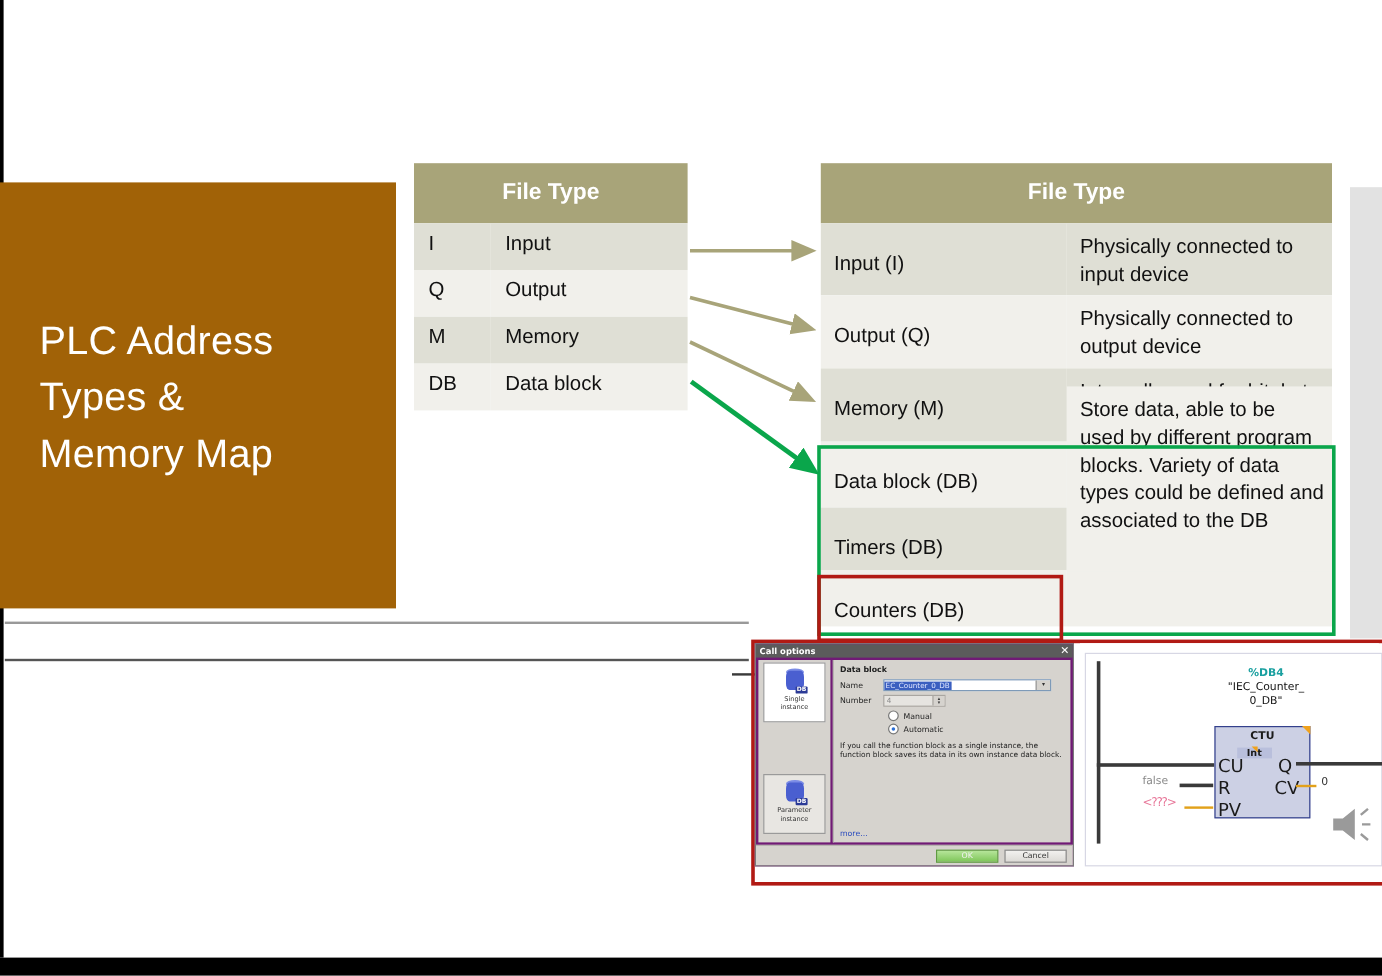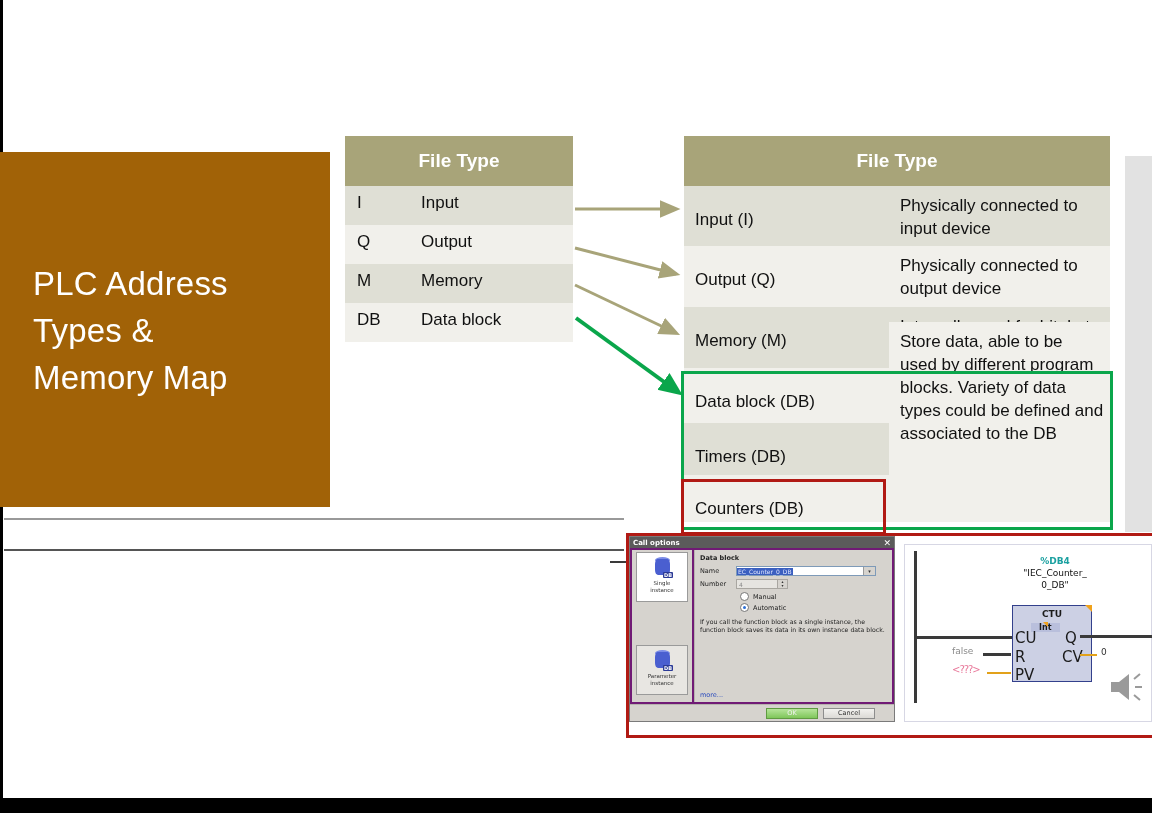--- a/index.html
+++ b/index.html
@@ -139,21 +139,21 @@
   .frm-num .spin{position:absolute;right:0;top:0;width:9px;height:8px;background:#d6d3ce;border-left:1px solid #a9a6a1;font-size:4px;line-height:4px;text-align:center;color:#333;}
   .radio-row{display:flex;align-items:center;margin-left:40px;margin-top:2px;}
   .radio{width:7px;height:7px;border-radius:50%;border:1px solid #777;background:#fff;margin-right:4px;position:relative;}
   .radio.on::after{content:"";position:absolute;left:1.5px;top:1.5px;width:3px;height:3px;border-radius:50%;background:#2b6fd6;}
   .radio-lbl{font-size:6.5px;color:#222;}
   .dlg-help{font-size:6.2px;color:#222;line-height:8px;margin-top:6px;}
   .dlg-more{position:absolute;left:5px;bottom:3px;font-size:6.5px;color:#2a4bbd;}
   .dlg-footer{
     position:absolute;left:0;bottom:0;width:100%;height:17px;background:#d6d3ce;
     border-top:1px solid #b6b3ae;display:flex;align-items:center;justify-content:flex-end;
-    padding-right:19px;box-sizing:border-box;gap:5px;
+    padding-right:5px;box-sizing:border-box;gap:5px;
   }
   .btn{
     width:52px;height:11px;font-size:6.5px;display:flex;align-items:center;justify-content:center;
     border:1px solid #8d8d8d;box-sizing:border-box;color:#333;
   }
   .btn-ok{background:linear-gradient(#b6e59a,#7fc65a);border-color:#5f9b41;color:#f2f2f2;}
   .btn-cancel{background:linear-gradient(#f2f1ef,#dcdad6);}
 
   
   .ctu-shot{

